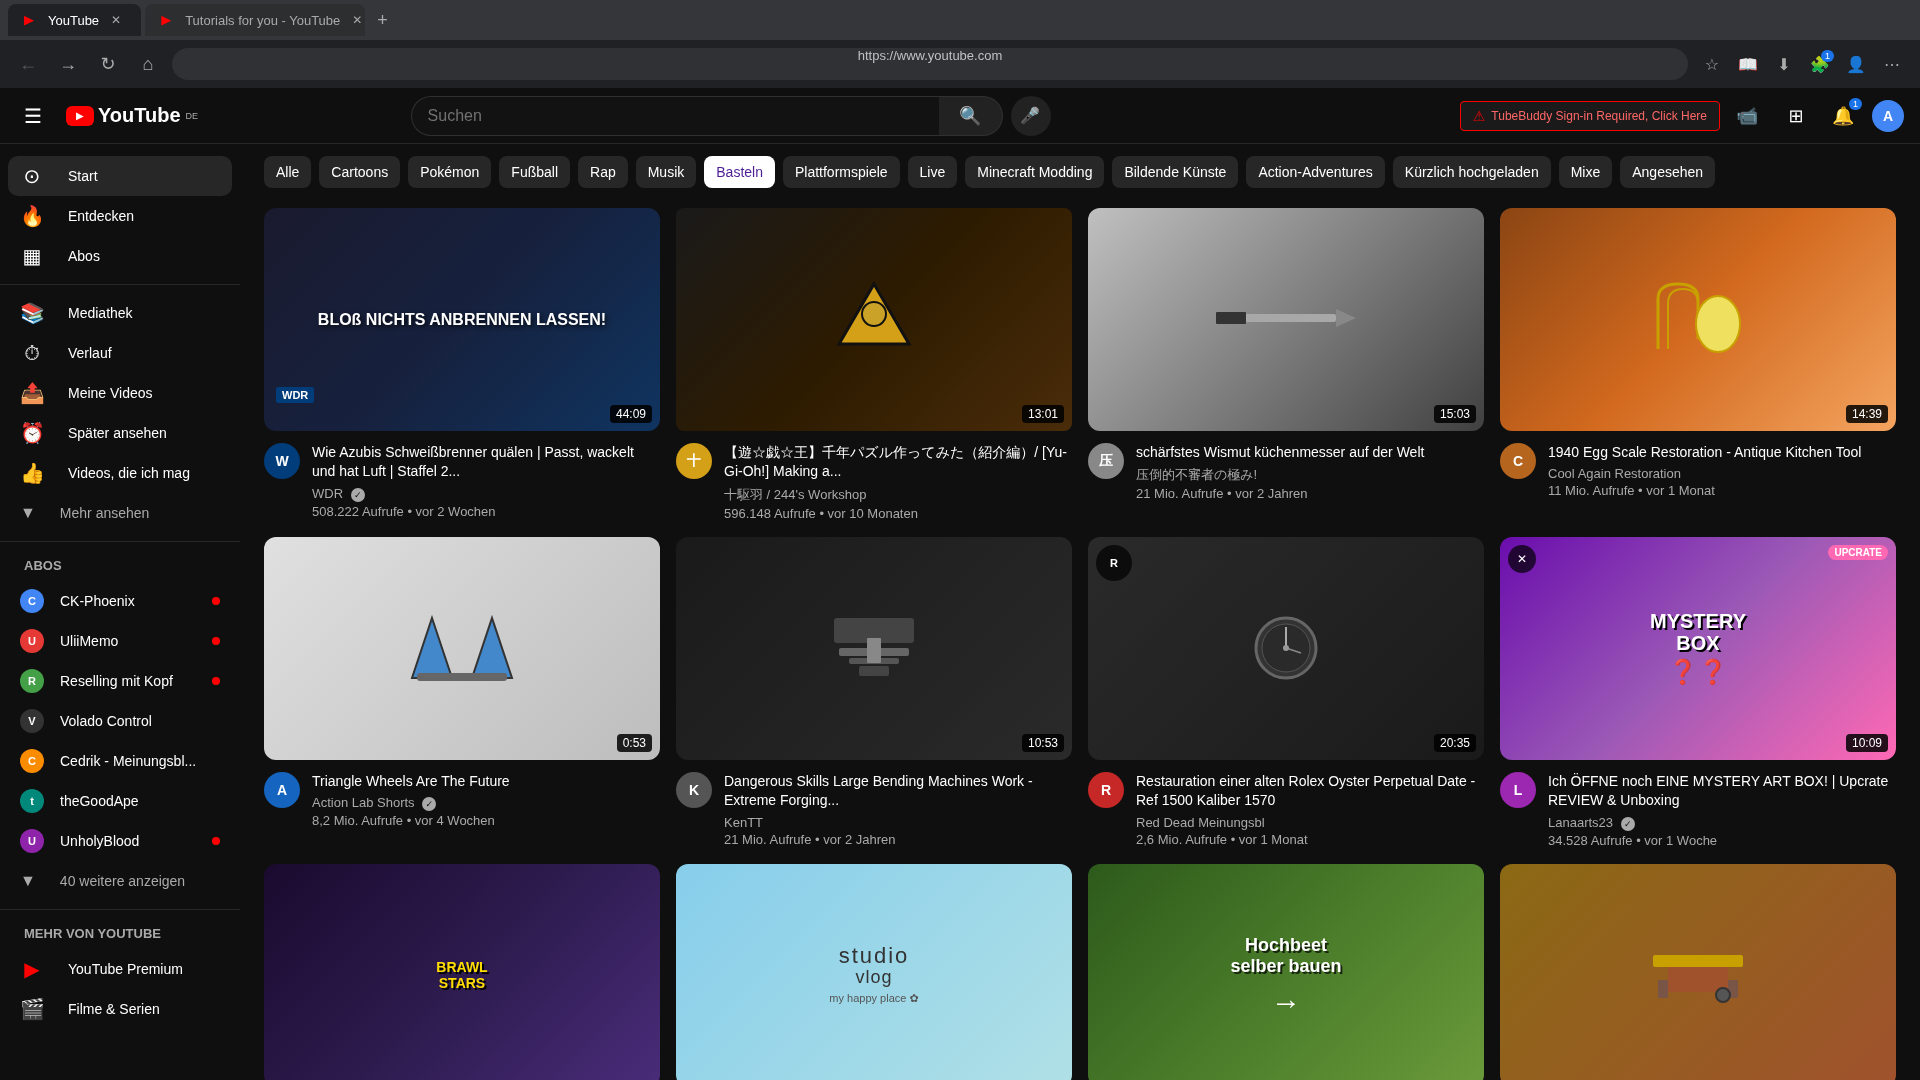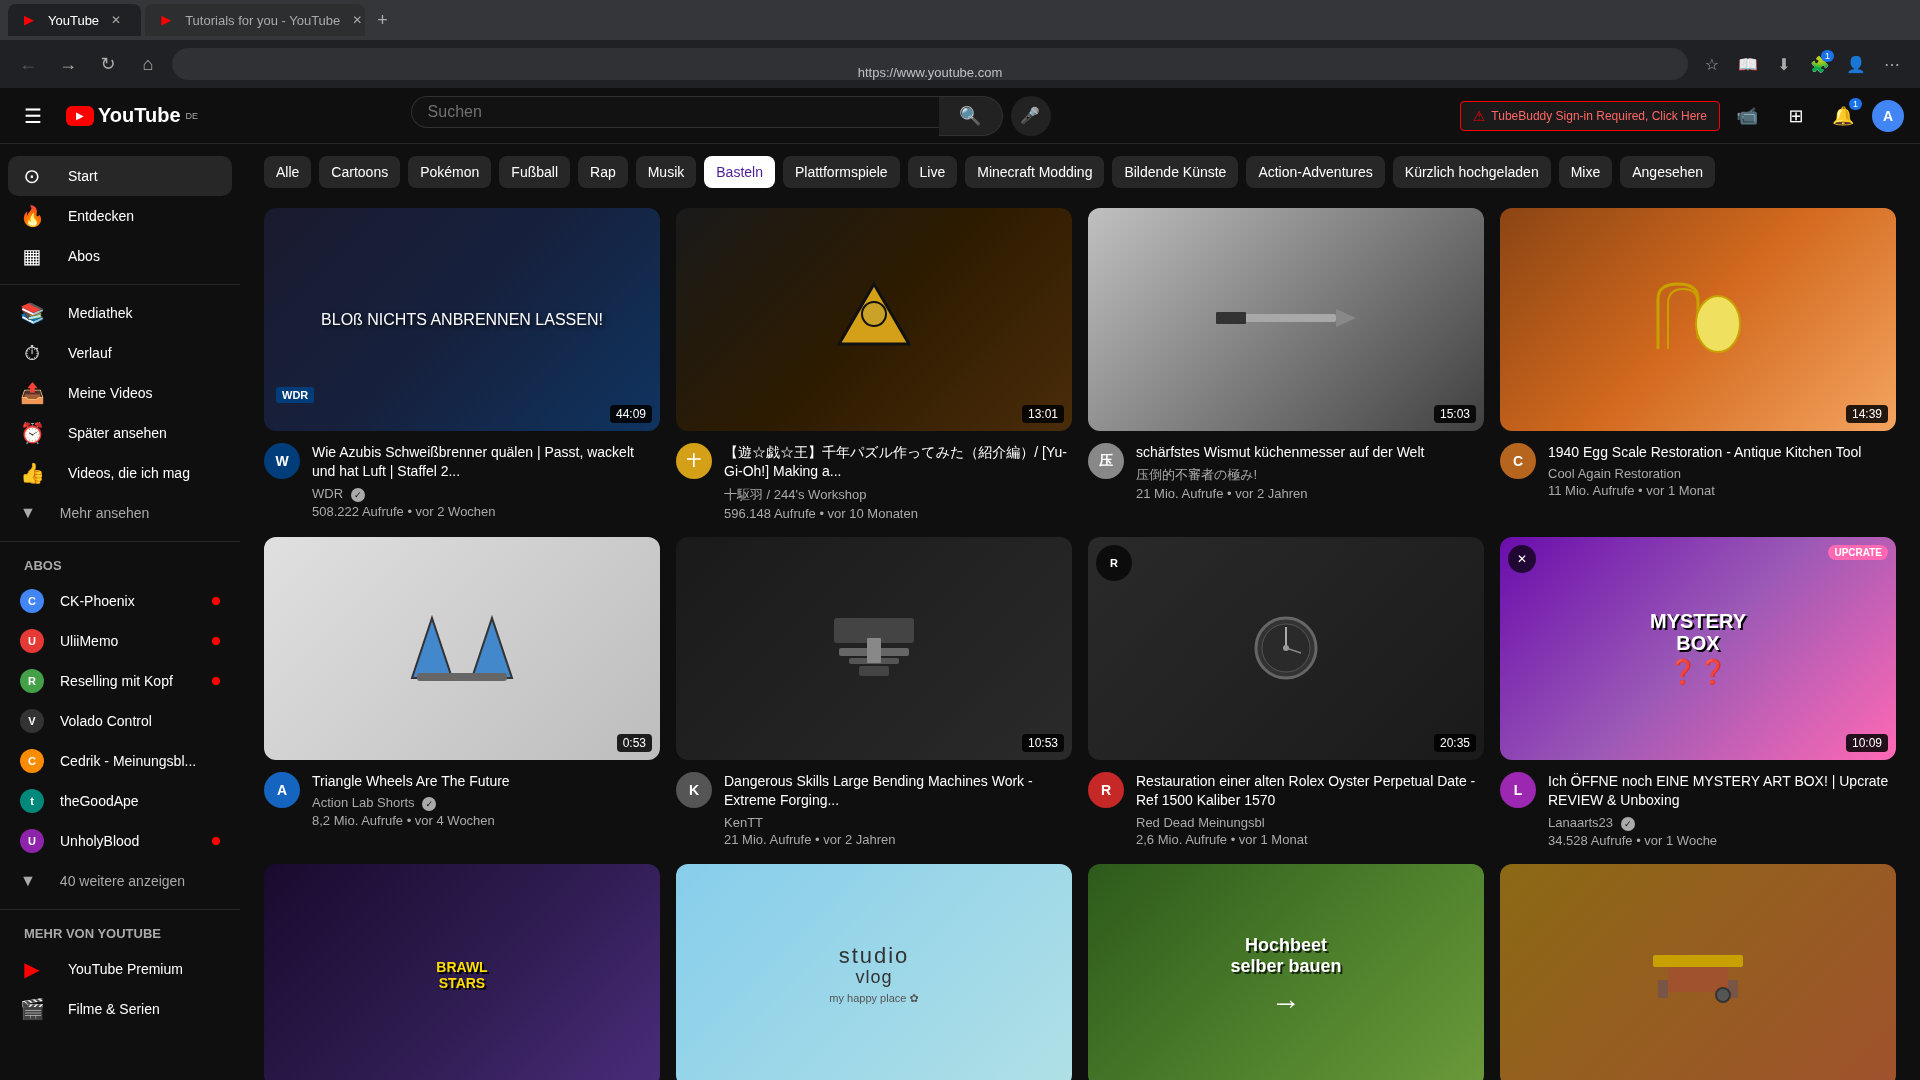--- a/index.html
+++ b/index.html
@@ -11,41 +11,41 @@
     .browser-tab { display: flex; align-items: center; gap: 8px; padding: 0 16px; height: 32px; border-radius: 8px 8px 0 0; font-size: 13px; cursor: pointer; max-width: 220px; overflow: hidden; white-space: nowrap; }
     .browser-tab.active { background: #202124; color: #fff; }
     .browser-tab.inactive { background: #2d2e30; color: #aaa; }
     .tab-icon { width: 16px; height: 16px; display: inline-block; flex-shrink: 0; }
     .tab-close { margin-left: auto; font-size: 12px; color: #aaa; cursor: pointer; padding: 2px 4px; border-radius: 3px; }
     .new-tab-btn { background: none; border: none; color: #aaa; font-size: 18px; cursor: pointer; padding: 4px 8px; }
     
     .browser-nav { display: flex; align-items: center; height: 48px; background: #202124; padding: 0 12px; gap: 8px; }
     .nav-btn { background: none; border: none; color: #aaa; font-size: 18px; cursor: pointer; width: 32px; height: 32px; border-radius: 50%; display: flex; align-items: center; justify-content: center; }
     .nav-btn.disabled { opacity: 0.4; cursor: default; }
-    .address-bar { flex: 1; height: 32px; background: #303134; border: none; border-radius: 16px; color: #fff; padding: 0 16px; font-size: 14px; display: flex; align-items: flex-end; justify-content: center; }
+    .address-bar { flex: 1; height: 32px; background: #303134; border: none; border-radius: 16px; color: #fff; padding: 0 16px; font-size: 14px; display: flex; align-items: flex-start; justify-content: center; }
     .address-bar span { color: #bdc1c6; font-size: 13px; }
     .nav-icons { display: flex; gap: 4px; align-items: center; }
     .nav-icon-btn { background: none; border: none; color: #aaa; cursor: pointer; width: 32px; height: 32px; border-radius: 50%; display: flex; align-items: center; justify-content: center; font-size: 16px; position: relative; }
     .badge { position: absolute; top: 2px; right: 2px; background: #1a73e8; color: #fff; font-size: 9px; border-radius: 8px; padding: 1px 4px; }
     
     
     .yt-app { display: flex; flex-direction: column; height: calc(100vh - 88px); background: #0f0f0f; }
     
     
     .yt-header { display: flex; align-items: center; height: 56px; background: #0f0f0f; padding: 0 16px; gap: 16px; border-bottom: 1px solid #272727; position: sticky; top: 0; z-index: 100; }
     .yt-header-left { display: flex; align-items: center; gap: 16px; }
     .hamburger-btn { background: none; border: none; color: #fff; cursor: pointer; font-size: 20px; padding: 8px; border-radius: 50%; }
     .yt-logo { display: flex; align-items: center; gap: 4px; cursor: pointer; }
     .yt-logo-icon { width: 28px; height: 20px; background: #ff0000; border-radius: 6px; display: flex; align-items: center; justify-content: center; }
     .yt-logo-icon::after { content: '▶'; color: #fff; font-size: 10px; }
     .yt-logo-text { font-size: 20px; font-weight: bold; color: #fff; }
     .yt-logo-country { font-size: 9px; color: #aaa; vertical-align: super; margin-left: 1px; }
     
     .yt-search-bar { display: flex; flex: 1; max-width: 640px; margin: 0 auto; }
-    .yt-search-input { flex: 1; height: 32px; background: #121212; border: 1px solid #303030; border-right: none; border-radius: 20px 0 0 20px; color: #fff; padding: 0 16px; font-size: 16px; outline: none; }
+    .yt-search-input { flex: 1; height: 40px; background: #121212; border: 1px solid #303030; border-right: none; border-radius: 20px 0 0 20px; color: #fff; padding: 0 16px; font-size: 16px; outline: none; }
     .yt-search-input::placeholder { color: #717171; }
     .yt-search-btn { width: 64px; height: 40px; background: #222222; border: 1px solid #303030; border-left: none; border-radius: 0 20px 20px 0; color: #fff; cursor: pointer; font-size: 18px; display: flex; align-items: center; justify-content: center; }
     .yt-mic-btn { width: 40px; height: 40px; background: #222; border-radius: 50%; border: none; color: #fff; cursor: pointer; font-size: 16px; display: flex; align-items: center; justify-content: center; margin-left: 8px; }
     
     .yt-header-right { display: flex; align-items: center; gap: 8px; margin-left: auto; }
     .yt-header-btn { background: none; border: none; color: #fff; cursor: pointer; width: 40px; height: 40px; border-radius: 50%; display: flex; align-items: center; justify-content: center; font-size: 20px; position: relative; }
     .tubebuddy-banner { background: #1a1a1a; border: 1px solid #ff0000; color: #ff6666; font-size: 12px; padding: 6px 12px; border-radius: 4px; display: flex; align-items: center; gap: 6px; cursor: pointer; white-space: nowrap; }
     .tubebuddy-icon { color: #ff0000; font-size: 14px; }
     .avatar-btn { width: 32px; height: 32px; border-radius: 50%; background: #4285f4; border: none; cursor: pointer; display: flex; align-items: center; justify-content: center; color: #fff; font-size: 14px; font-weight: bold; }
     
@@ -93,21 +93,21 @@
     .video-info { display: flex; gap: 12px; }
     .channel-thumb { width: 36px; height: 36px; border-radius: 50%; flex-shrink: 0; display: flex; align-items: center; justify-content: center; font-weight: bold; font-size: 14px; color: #fff; }
     .video-details { flex: 1; }
     .video-title { font-size: 14px; font-weight: 500; color: #fff; line-height: 1.4; margin-bottom: 4px; display: -webkit-box; -webkit-line-clamp: 2; -webkit-box-orient: vertical; overflow: hidden; }
     .channel-name { font-size: 13px; color: #aaa; margin-bottom: 2px; }
     .video-meta { font-size: 13px; color: #aaa; }
     .verified-badge { display: inline-block; width: 14px; height: 14px; background: #aaa; border-radius: 50%; font-size: 9px; text-align: center; line-height: 14px; color: #0f0f0f; margin-left: 4px; }
 
     
     .thumb-wdr { background: linear-gradient(135deg, #1a1a2e 0%, #16213e 50%, #0f3460 100%); }
-    .thumb-yugioh { background: linear-gradient(135deg, #1a1a1a 0%, #2d1b00 50%, #4a2c0a 100%); }
+    .thumb-yugioh { background: linear-gradient(135deg, #1a1a1a 0%, #2d1b00 50%, #4a2c0a 100%); border-radius: 8px; }
     .thumb-knife { background: linear-gradient(135deg, #c0c0c0 0%, #808080 50%, #404040 100%); }
     .thumb-egg { background: linear-gradient(135deg, #8B4513 0%, #D2691E 50%, #F4A460 100%); }
     .thumb-wheels { background: linear-gradient(135deg, #e0e0e0 0%, #bdbdbd 100%); }
     .thumb-bending { background: linear-gradient(135deg, #1a1a1a 0%, #2a2a2a 100%); }
     .thumb-rolex { background: linear-gradient(135deg, #2a2a2a 0%, #1a1a1a 100%); }
     .thumb-mystery { background: linear-gradient(135deg, #6a0dad 0%, #9b59b6 50%, #ff69b4 100%); }
     .thumb-brawl { background: linear-gradient(135deg, #1a0a2e 0%, #2d1b4e 50%, #4a2c7a 100%); }
     .thumb-studio { background: linear-gradient(135deg, #87ceeb 0%, #b0e0e6 100%); }
     .thumb-hochbeet { background: linear-gradient(135deg, #2d5a1b 0%, #4a7c2a 50%, #6a9a3a 100%); }
     .thumb-wood { background: linear-gradient(135deg, #8B6914 0%, #a0522d 100%); }
@@ -295,21 +295,21 @@
         <button class="chip inactive">Kürzlich hochgeladen</button>
         <button class="chip inactive">Mixe</button>
         <button class="chip inactive">Angesehen</button>
       </div>
 
       <div class="video-grid">
 
         <div class="video-card">
           <div class="video-thumbnail thumb-wdr">
             <div class="thumb-text">
-              <span class="thumb-text-main" style="font-size:16px; font-weight:400;">BLOß NICHTS ANBRENNEN LASSEN!</span>
+              <span class="thumb-text-main" style="font-size:16px; font-weight:700;">BLOß NICHTS ANBRENNEN LASSEN!</span>
             </div>
             <div class="wdr-logo">WDR</div>
             <div class="video-duration">44:09</div>
           </div>
           <div class="video-info">
             <div class="channel-thumb" style="background:#003d7a;">W</div>
             <div class="video-details">
               <div class="video-title">Wie Azubis Schweißbrenner quälen | Passt, wackelt und hat Luft | Staffel 2...</div>
               <div class="channel-name">
                 <span>WDR</span>

